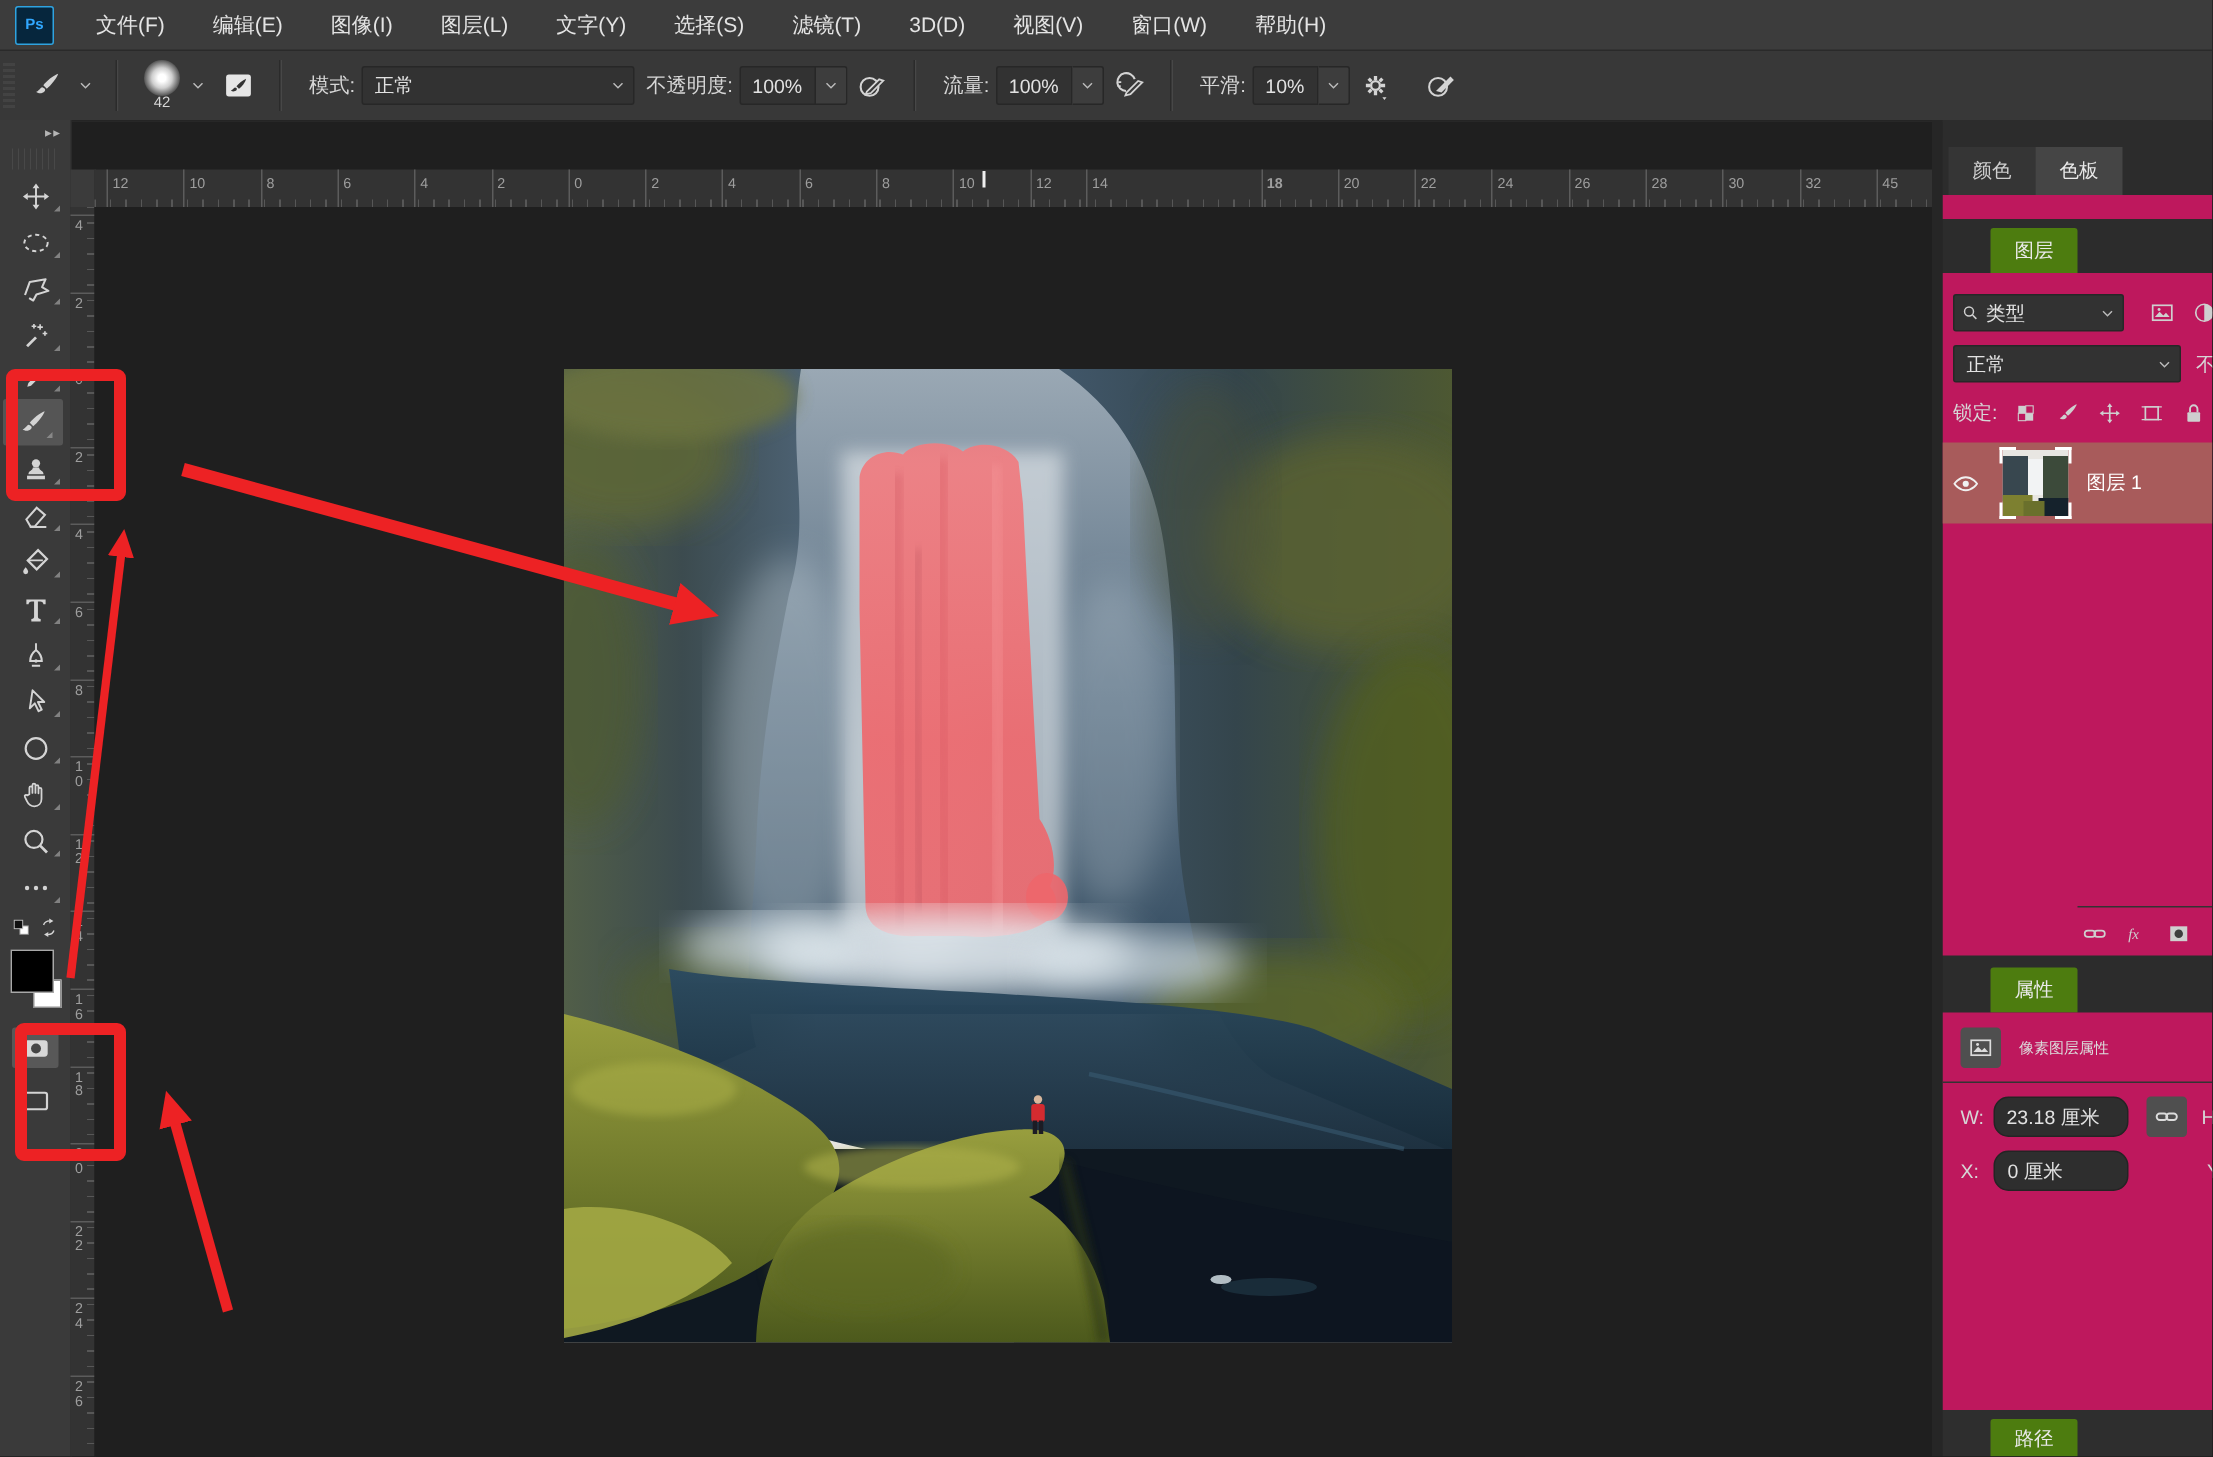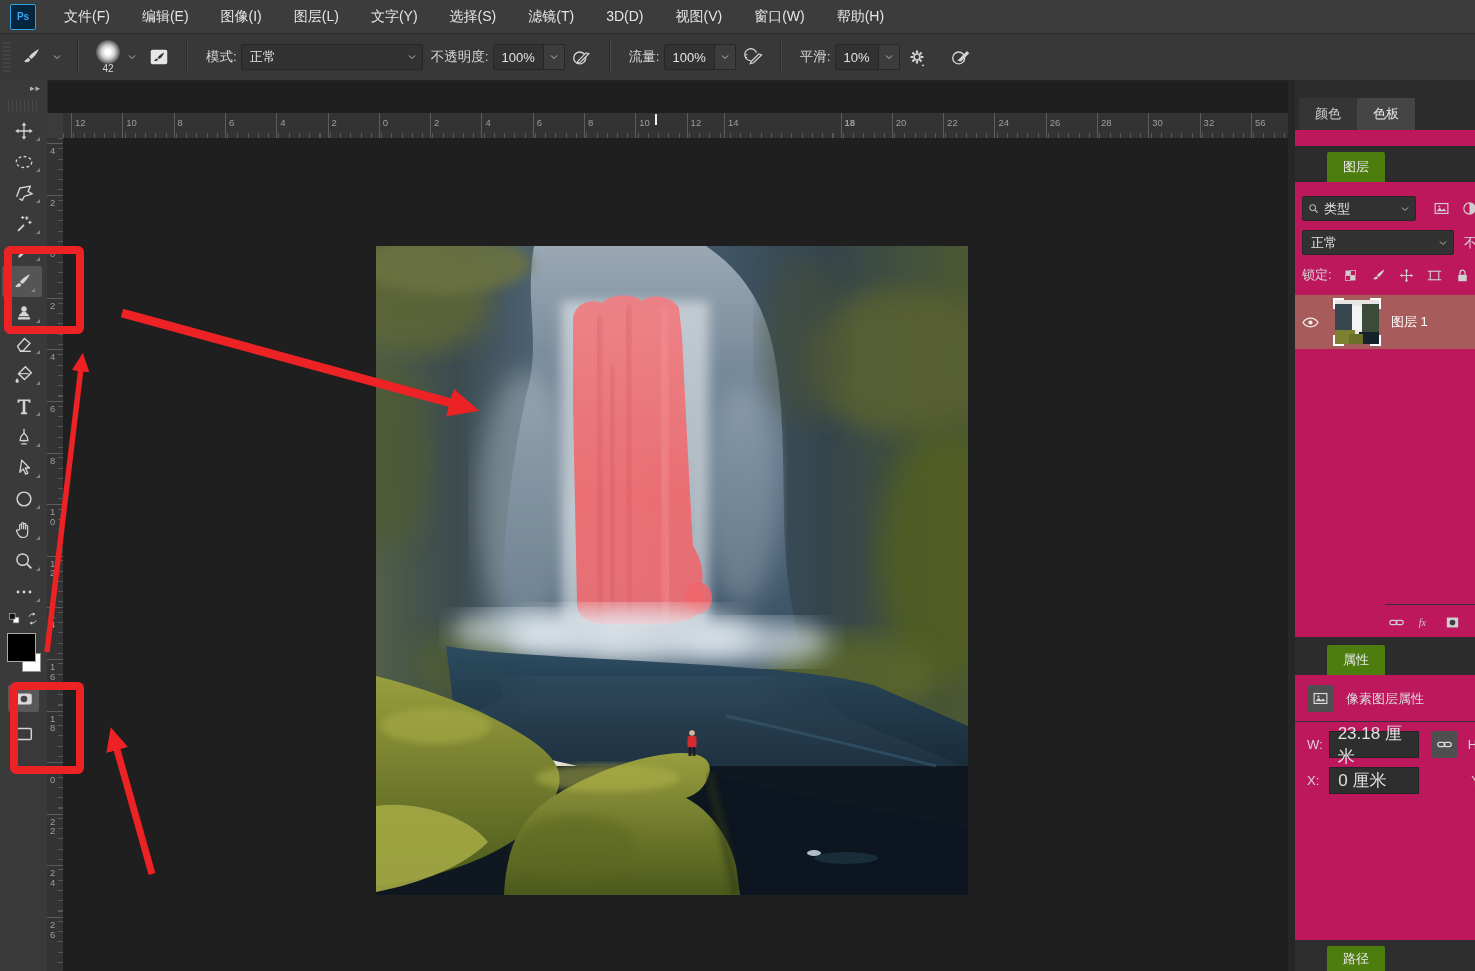--- a/index.html
+++ b/index.html
@@ -66,21 +66,21 @@
   .lrow{position:absolute;left:7px;display:flex;align-items:center;}
   .picon{width:22px;height:22px;display:flex;align-items:center;justify-content:center;margin-right:6px;}
   .picon svg{width:17px;height:17px;}
   .layerrow{position:absolute;left:0;width:180px;height:54px;display:flex;align-items:center;}
   .thumbwrap{position:relative;width:44px;height:44px;margin-left:8px;}
   .corner-b{position:absolute;width:9px;height:9px;border:2px solid #ffffff;}
   .cb-tl{left:-2px;top:-2px;border-right:none;border-bottom:none;}
   .cb-tr{right:-2px;top:-2px;border-left:none;border-bottom:none;}
   .cb-bl{left:-2px;bottom:-2px;border-right:none;border-top:none;}
   .cb-br{right:-2px;bottom:-2px;border-left:none;border-top:none;}
-  .field{background:#2e2e2e;border:1px solid #242424;border-radius:0;height:25px;display:flex;align-items:center;padding:0 8px;color:#e2e2e2;font-size:17px;}
+  .field{background:#2e2e2e;border:1px solid #242424;border-radius:10px;height:25px;display:flex;align-items:center;padding:0 8px;color:#e2e2e2;font-size:13px;}
   .sqbtn{width:27px;height:27px;background:#4f4f4f;border-radius:3px;display:flex;align-items:center;justify-content:center;}
   
   .annot{position:absolute;left:0;top:0;width:1475px;height:971px;pointer-events:none;z-index:50;}
 </style>
 </head>
 <body>
 
 <div class="app">
 
   <div class="menubar">
@@ -343,21 +343,21 @@
       <span class="hnum" style="left: 665px;">14</span>
       <span class="hnum" style="left: 730.2px; margin-top: 46px;">16</span>
       <span class="hnum" style="left: 781.5px; font-weight: bold;">18</span>
       <span class="hnum" style="left: 832.8px;">20</span>
       <span class="hnum" style="left: 884.1px;">22</span>
       <span class="hnum" style="left: 935.4px;">24</span>
       <span class="hnum" style="left: 986.7px;">26</span>
       <span class="hnum" style="left: 1038px;">28</span>
       <span class="hnum" style="left: 1089.3px;">30</span>
       <span class="hnum" style="left: 1140.6px;">32</span>
-      <span class="hnum" style="left: 1191.9px;">56</span>
+      <span class="hnum" style="left: 1191.9px;">45</span>
     </div>
   <div id="vruler">
       <span class="vnum" style="top: 8px;">4</span>
       <span class="vnum" style="top: 59.6px;">2</span>
       <span class="vnum" style="top: 111.2px;">0</span>
       <span class="vnum" style="top: 162.8px;">2</span>
       <span class="vnum" style="top: 214.4px;">4</span>
       <span class="vnum" style="top: 266px;">6</span>
       <span class="vnum" style="top: 317.6px;">8</span>
       <span class="vnum" style="top: 369.2px;">1
@@ -625,21 +625,21 @@
     <div class="panelbody" style="left:0;top:595px;width:180px;height:265px">
 
       <div class="lrow" style="top:10px;left:12px">
         <div class="sqbtn">
           <svg style="width:17px;height:17px" viewBox="0 0 24 24">
               <rect x="3" y="5" width="18" height="14" fill="none" stroke="#dcdcdc" stroke-width="1.6"></rect>
               <path d="M5 16l4.5-5 3.5 3.5 2.5-2.5L19 16z" fill="#dcdcdc"></path>
               <circle cx="9" cy="9" r="1.4" fill="#dcdcdc"></circle>
             </svg>
         </div>
-        <span style="margin-left:12px;font-size:13px">像素图层属性</span>
+        <span style="margin-left:12px;font-size:10px">像素图层属性</span>
       </div>
       <div style="position:absolute;left:0;top:46px;width:180px;height:1px;background:#333"></div>
       <div class="lrow" style="top:56px;left:12px;width:300px">
         <span style="color:#d6d6d6;margin-right:6px">W:</span>
         <div class="field" style="width:72px">23.18 厘米</div>
         <div class="sqbtn" style="margin-left:12px">
           <svg style="width:17px;height:17px" viewBox="0 0 24 24">
               <rect x="2.5" y="9" width="10" height="6" rx="3" fill="none" stroke="#dcdcdc" stroke-width="1.8"></rect>
               <rect x="11.5" y="9" width="10" height="6" rx="3" fill="none" stroke="#dcdcdc" stroke-width="1.8"></rect>
             </svg>

